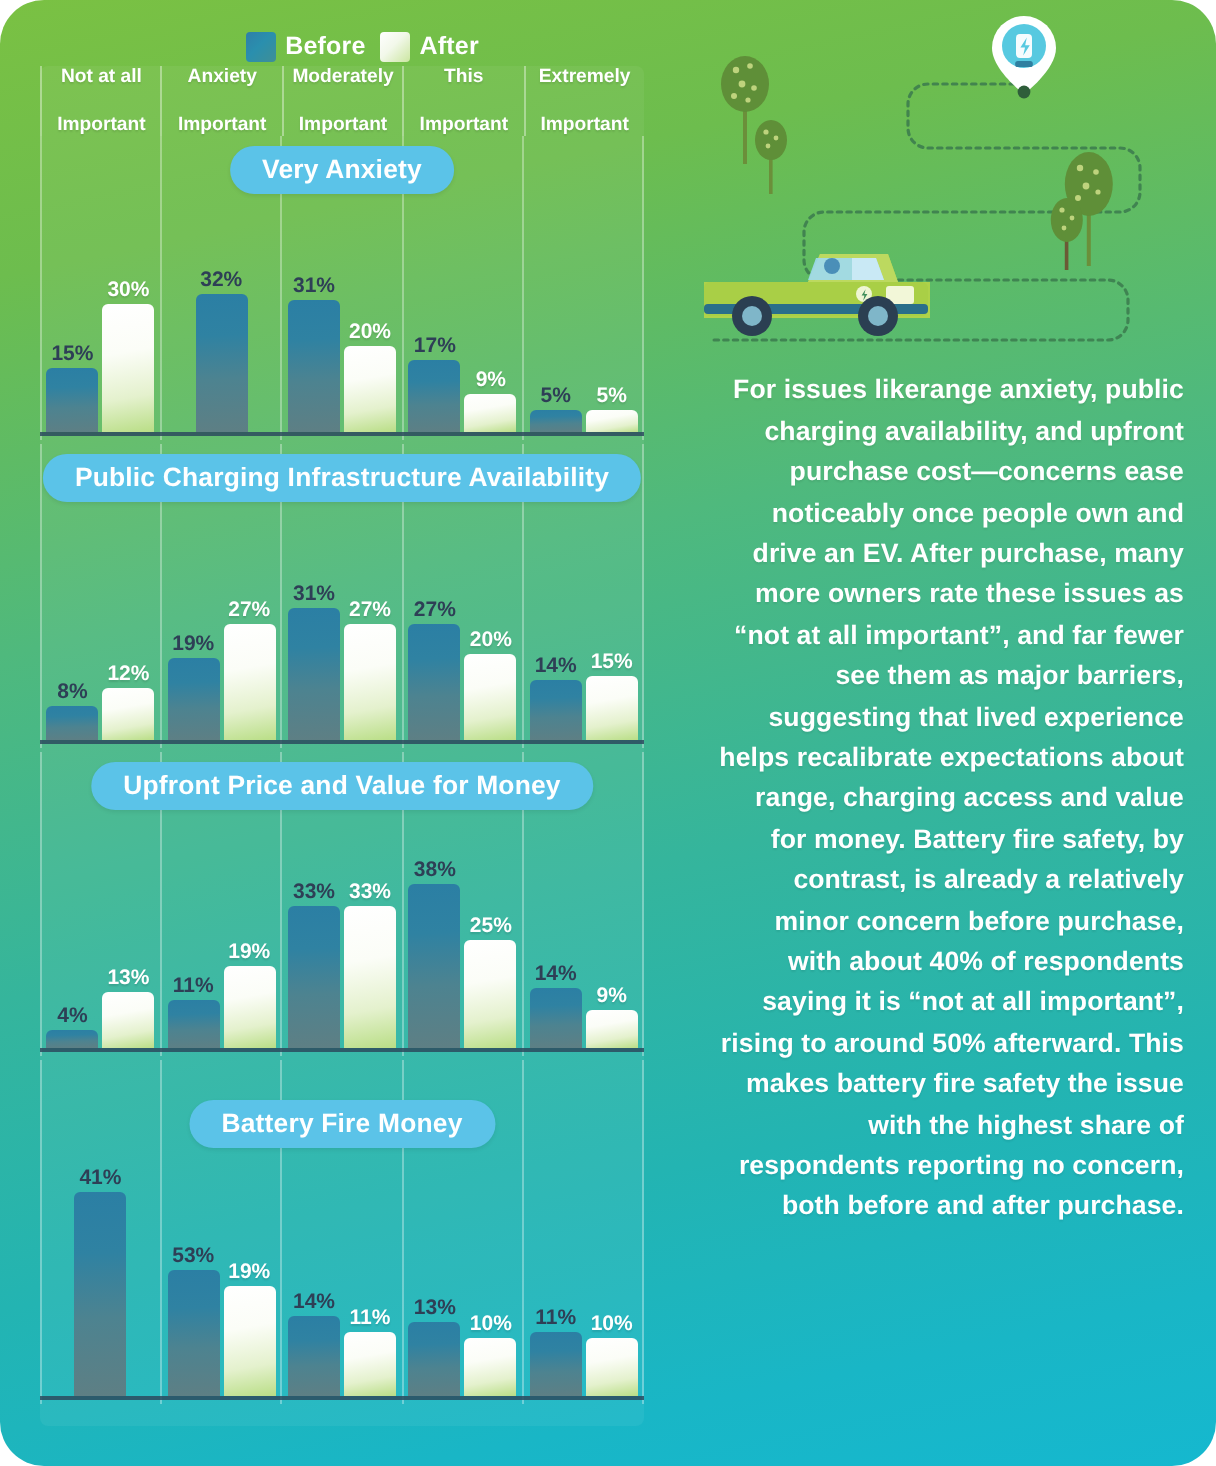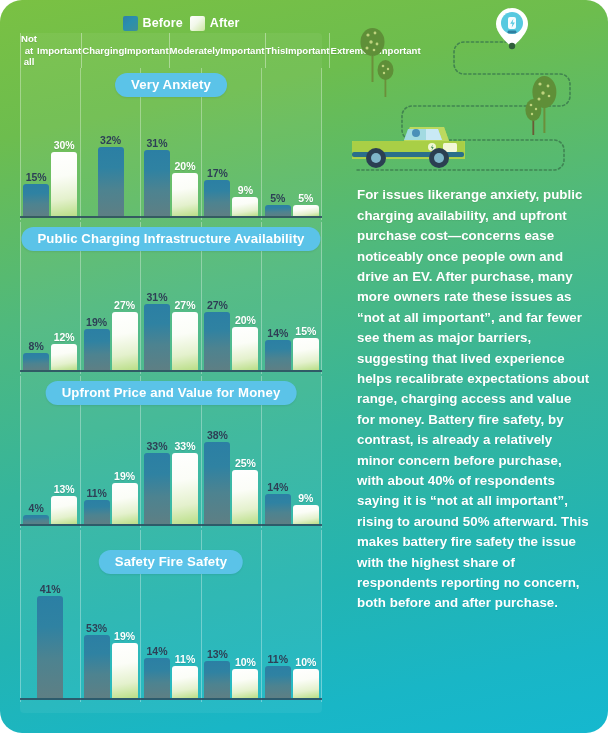--- a/index.html
+++ b/index.html
@@ -20,21 +20,21 @@
   .legend-sw{width:15px;height:15px;border-radius:2px;display:block;}
   .legend-sw.before{background:linear-gradient(135deg,#2f7fa8 0%,#2a8fae 45%,#3f8f96 100%);}
   .legend-sw.after{background:linear-gradient(135deg,#ffffff 0%,#f2f8ea 45%,#cbe6a0 100%);}
   .legend-label{font-size:12.5px;font-weight:700;color:#ffffff;letter-spacing:.1px;}
 
   #charts-frame{position:absolute;left:20px;top:33px;width:302px;height:680px;
     background:rgba(255,255,255,0.055);border-radius:4px;}
 
   
   #col-headers{position:absolute;left:20px;top:33px;width:302px;height:35px;display:flex;}
-  .col-head{flex:1;display:flex;flex-direction:row;align-items:center;justify-content:space-between;
+  .col-head{flex:1;display:flex;flex-direction:column;align-items:center;justify-content:space-between;
     border-left:1px solid rgba(255,255,255,0.38);box-sizing:border-box;}
   .col-head:first-child{border-left:1px solid rgba(255,255,255,0.38);}
   .col-head span{font-size:9.6px;font-weight:700;color:#ffffff;line-height:11.5px;text-align:center;
     text-shadow:0 1px 1px rgba(0,0,0,0.10);}
 
   
   .panel{position:absolute;left:20px;width:302px;}
   .panel .grid{position:absolute;left:0;top:0;width:302px;height:100%;display:flex;}
   .grid .gcell{flex:1;border-left:1px solid rgba(255,255,255,0.33);box-sizing:border-box;}
   .grid .gcell:last-child{border-right:1px solid rgba(255,255,255,0.33);}
@@ -55,21 +55,21 @@
   .vlabel{position:absolute;bottom:100%;left:50%;transform:translateX(-50%);
     font-size:10.5px;font-weight:700;white-space:nowrap;margin-bottom:1px;line-height:11px;}
   .vlabel.before{color:#2e3f56;}
   .vlabel.after{color:#ffffff;text-shadow:0 1px 1px rgba(0,0,0,.12);}
 
   
   #right-col{position:absolute;left:340px;top:0;width:268px;height:733px;}
   #illustration{position:absolute;left:0;top:0;width:268px;height:180px;}
   #story{position:absolute;left:17px;top:172px;width:235px;
     font-size:13.3px;line-height:20.4px;font-weight:700;color:#ffffff;
-    letter-spacing:.05px;text-shadow:0 1px 1px rgba(0,0,0,.07);}
+    letter-spacing:.05px;text-shadow:0 1px 1px rgba(0,0,0,.07);text-align:right;}
 </style>
 </head>
 <body>
 
 <div id="infographic">
 
   <div id="left-col">
 
     <div id="legend">
       <div class="legend-item">
@@ -83,21 +83,21 @@
     </div>
 
     <div id="charts-frame"></div>
 
     <div id="col-headers">
       <div class="col-head">
         <span>Not at all</span>
         <span>Important</span>
       </div>
       <div class="col-head">
-        <span>Charging</span>
+        <span>Anxiety</span>
         <span>Important</span>
       </div>
       <div class="col-head">
         <span>Moderately</span>
         <span>Important</span>
       </div>
       <div class="col-head">
         <span>This</span>
         <span>Important</span>
       </div>
@@ -325,21 +325,21 @@
     </div>
 
     <div class="panel" style="top:530px;height:172px;">
       <div class="grid">
         <div class="gcell"></div>
           <div class="gcell"></div>
           <div class="gcell"></div>
           <div class="gcell"></div>
           <div class="gcell"></div>
       </div>
-      <div class="pill" style="top:20px;">Safety Fire Safety</div>
+      <div class="pill" style="top:20px;">Battery Fire Money</div>
       <div class="plot" style="top:10px;height:158px;">
           <div class="group">
             <div class="barwrap">
               <div class="bar before" style="height: 102px;">
                 <span class="vlabel before">41%</span>
               </div>
             </div>
           </div>
           <div class="group">
             <div class="barwrap">

